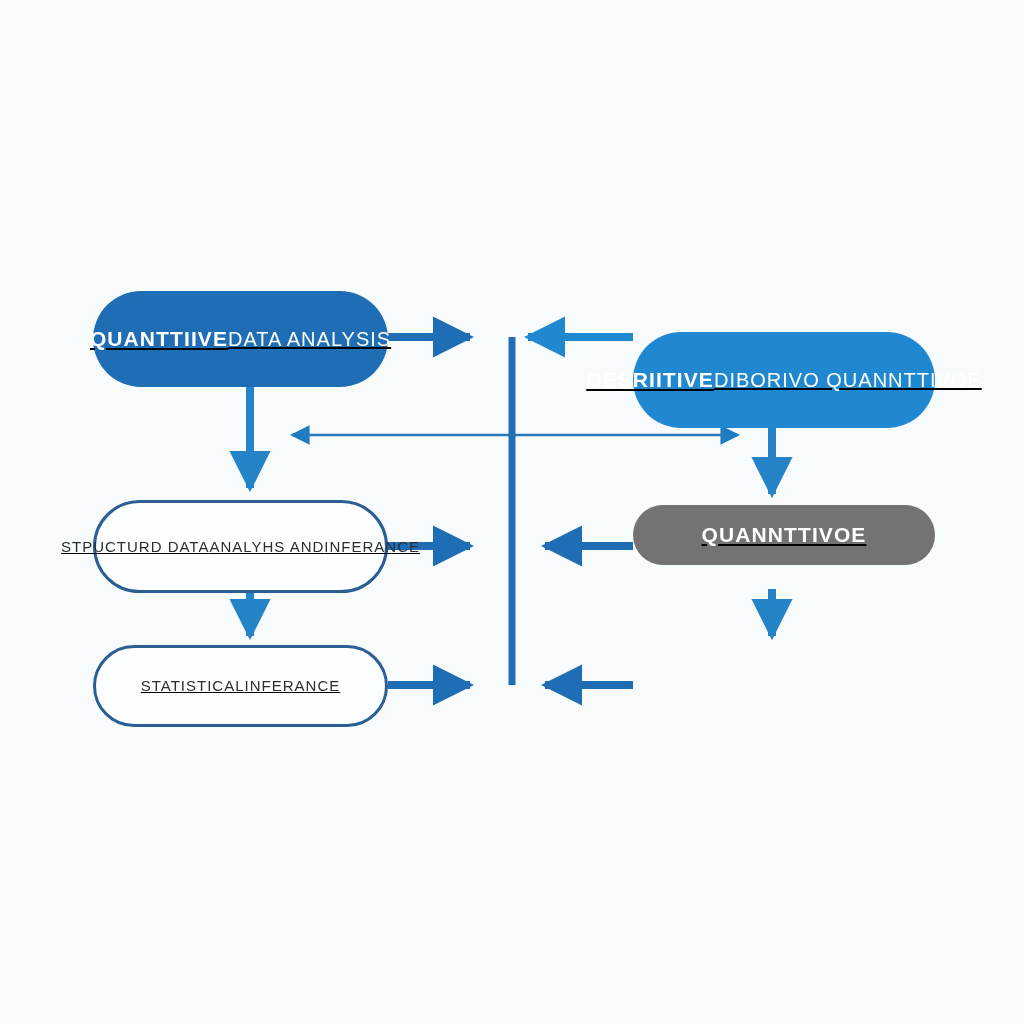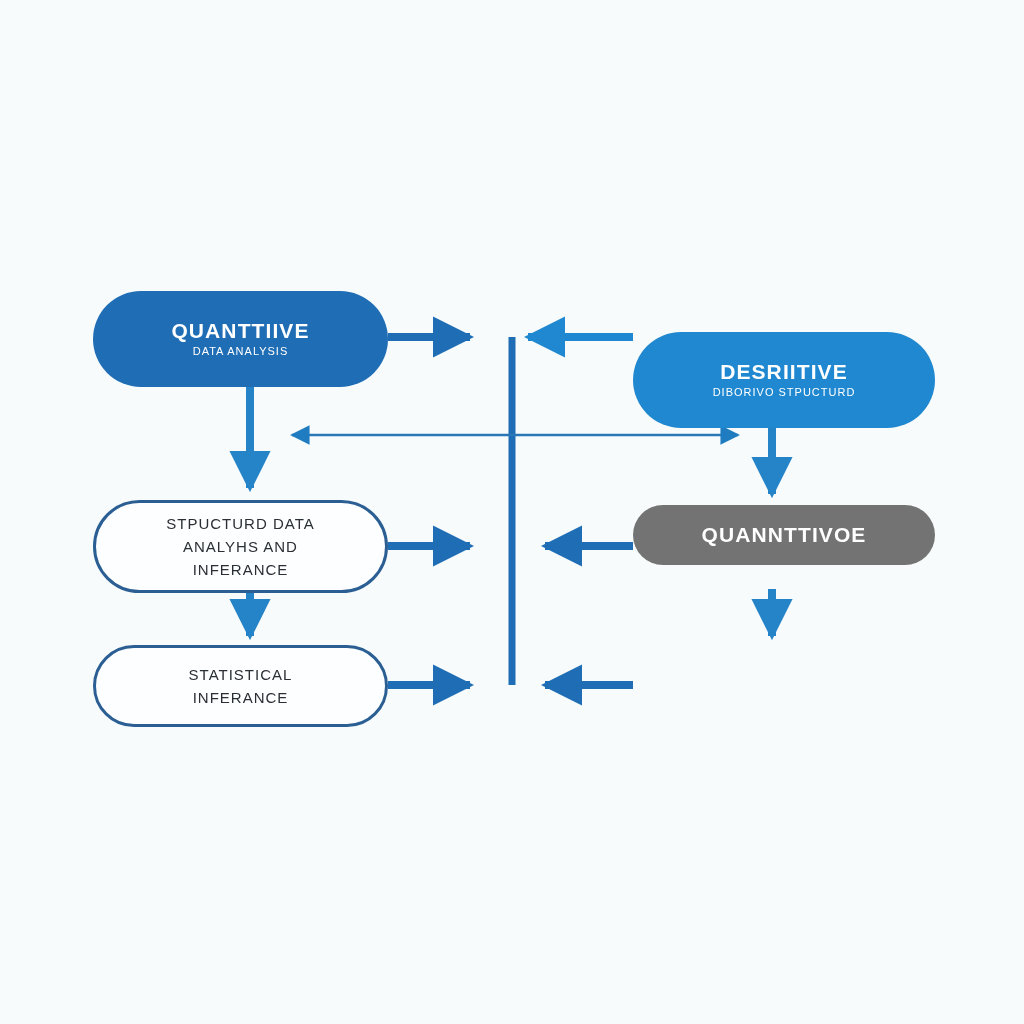--- a/index.html
+++ b/index.html
@@ -30,38 +30,39 @@
     width: 1024px;
     height: 1024px;
     z-index: 1;
   }
 
   .node {
     position: absolute;
     z-index: 2;
     box-sizing: border-box;
     display: flex;
-    flex-direction: column;
+    flex-direction: row;
     align-items: center;
     justify-content: center;
     text-align: center;
     border-radius: 999px;
     padding: 0 26px;
     letter-spacing: 0.5px;
+    text-decoration: underline;
   }
 
   .node .line-primary {
     font-size: 21px;
     font-weight: 700;
     letter-spacing: 1.1px;
     line-height: 1.28;
     white-space: nowrap;
   }
   .node .line-secondary {
-    font-size: 11px;
+    font-size: 20px;
     font-weight: 400;
     letter-spacing: 1.0px;
     line-height: 1.45;
     white-space: nowrap;
   }
   .node .line-tertiary {
     font-size: 14.5px;
     font-weight: 400;
     letter-spacing: 1.0px;
     line-height: 1.45;
@@ -162,21 +163,21 @@
     <path d="M 633 685 L 545 685" stroke="#1f6db5" stroke-width="8" fill="none" marker-end="url(#arrow-right-thick)"></path>
   </svg>
 
   <div class="node filled" id="node-quantitative-data-analysis">
     <div class="line-primary">QUANTTIIVE</div>
     <div class="line-secondary">DATA ANALYSIS</div>
   </div>
 
   <div class="node filled" id="node-descriptive-techniques">
     <div class="line-primary">DESRIITIVE</div>
-    <div class="line-secondary">DIBORIVO STPUCTURD</div>
+    <div class="line-secondary">DIBORIVO QUANNTTIVOE</div>
   </div>
 
   <div class="node outlined" id="node-structured-data-analysis">
     <div class="line-primary">STPUCTURD DATA</div>
     <div class="line-secondary">ANALYHS AND</div>
     <div class="line-tertiary">INFERANCE</div>
   </div>
 
   <div class="node filled" id="node-quantitative-methods">
     <div class="line-primary">QUANNTTIVOE</div>

